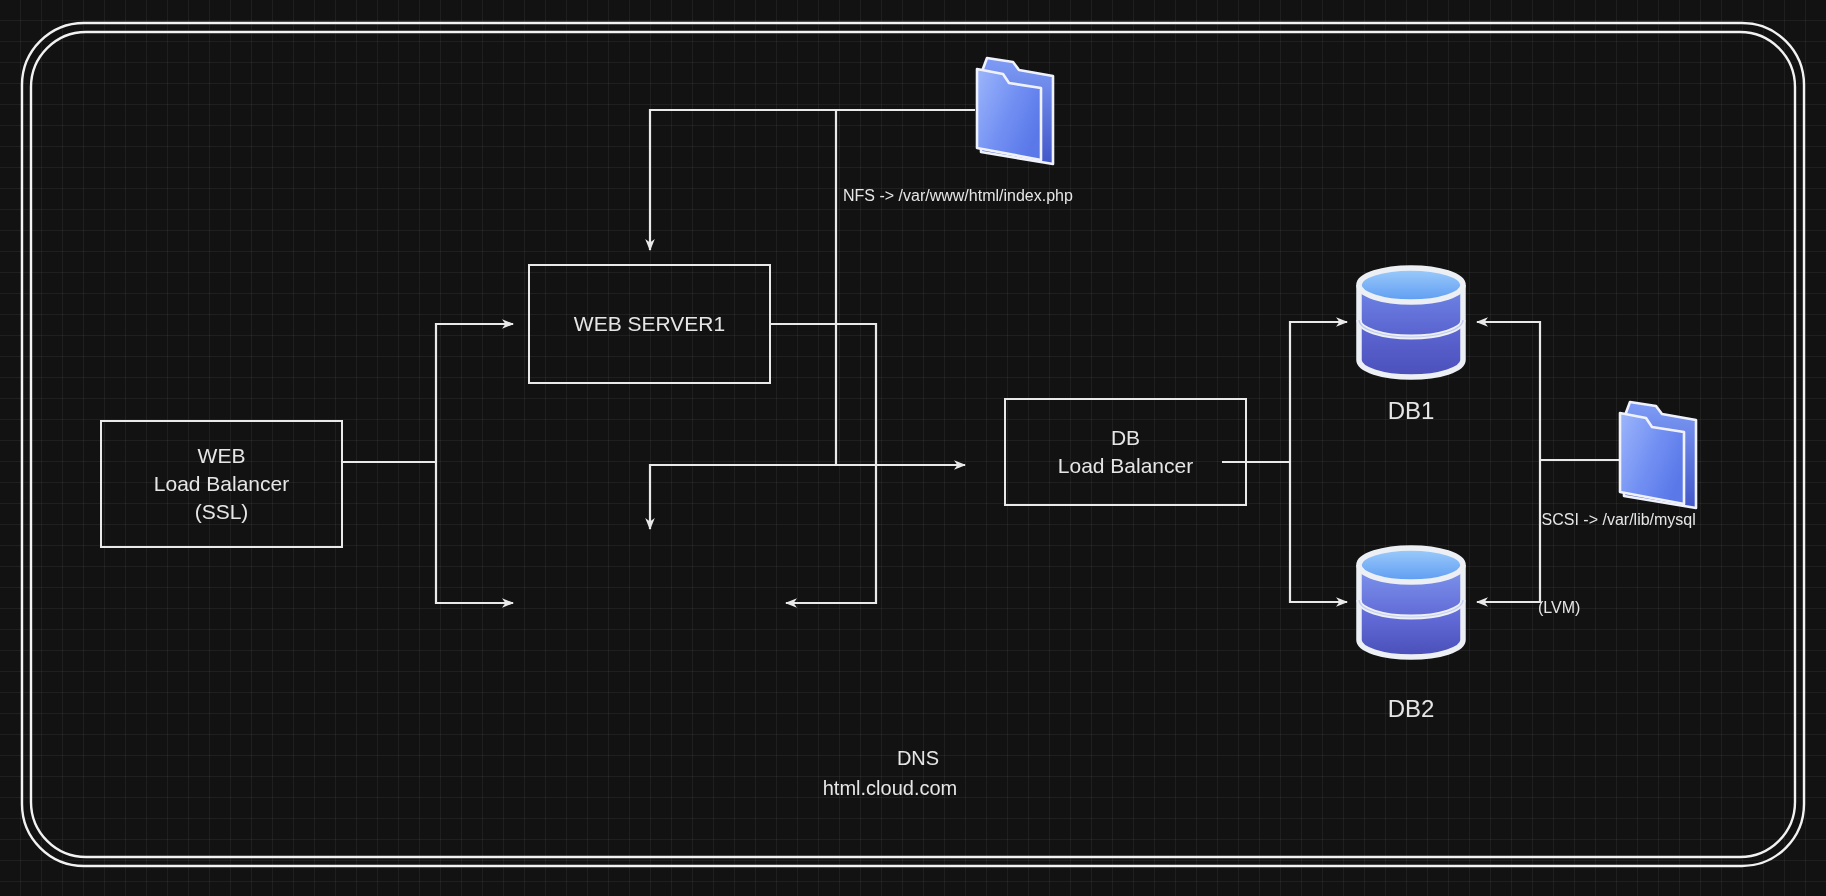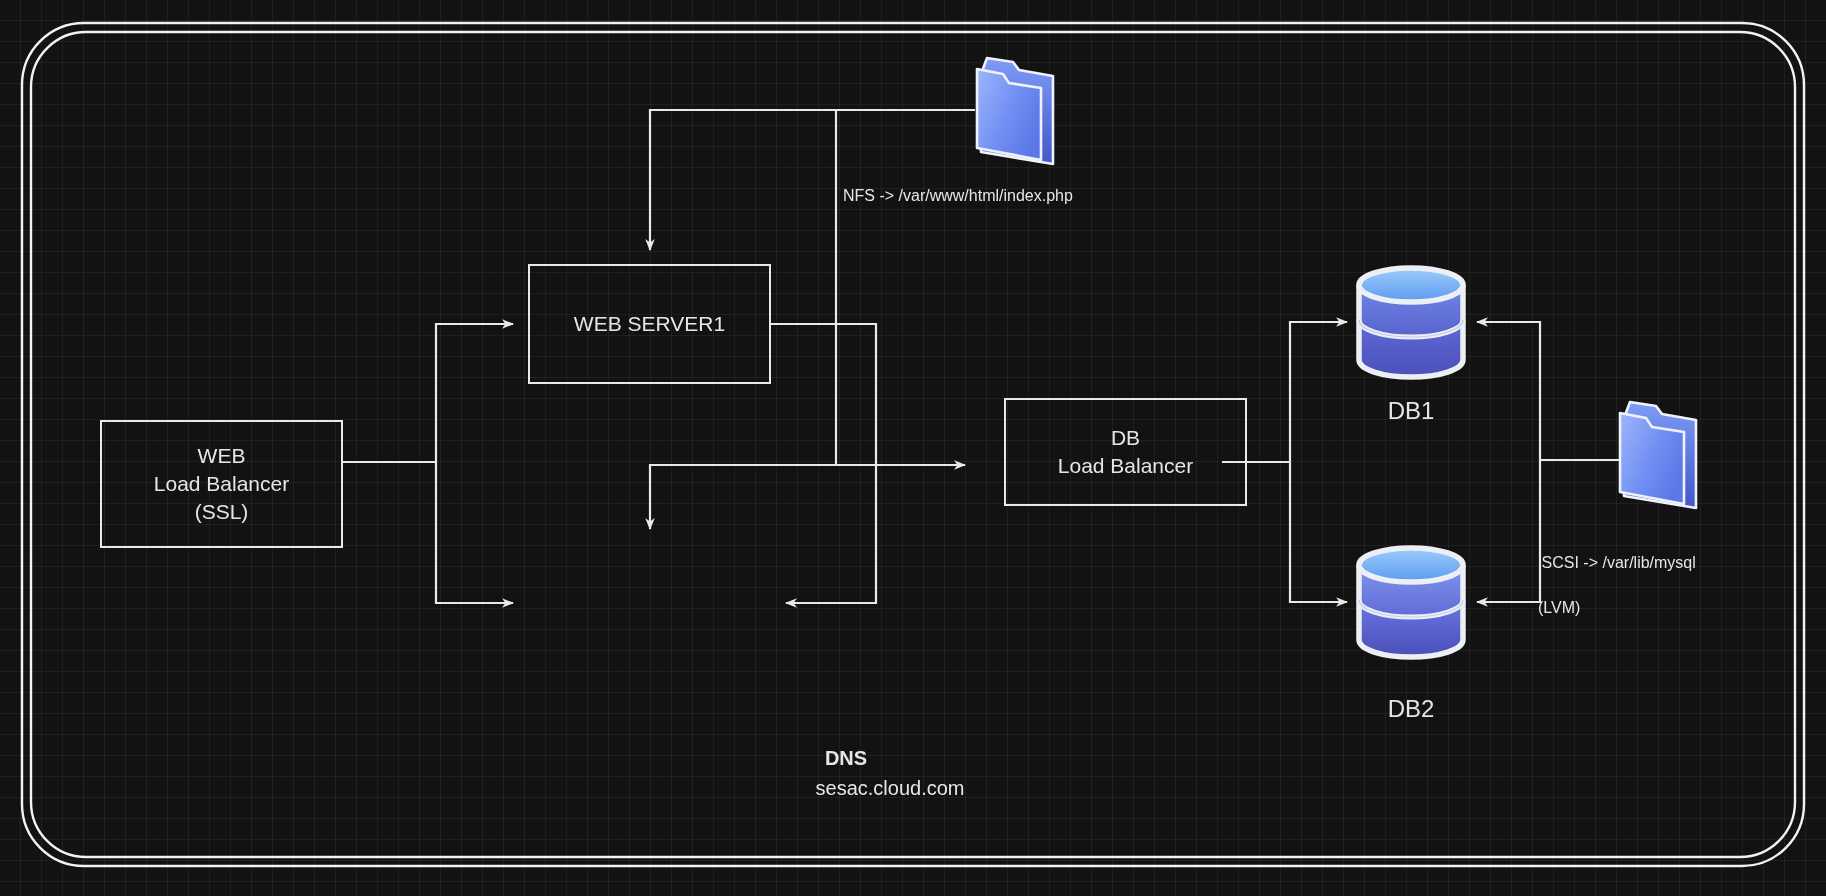--- a/index.html
+++ b/index.html
@@ -132,25 +132,25 @@
   </div>
 
 
   <div class="node-box" style="left:980px;top:398px;width:243px;height:108px;margin-left:24px;">
     <span>DB
 Load Balancer</span>
   </div>
 
   <div class="lbl free-lbl" style="left:843px;top:185px;">NFS -&gt; /var/www/html/index.php</div>
 
-  <div class="lbl free-lbl" style="left:1538px;top:552px;">iSCSI -&gt; /var/lib/mysql</div>
+  <div class="lbl free-lbl" style="left:1538px;top:509px;">iSCSI -&gt; /var/lib/mysql</div>
 
   <div class="lbl free-lbl" style="left:1538px;top:557px;margin-top:40px;">(LVM)</div>
 
   <div class="lbl db-lbl" style="left:1351px;top:395px;">DB1</div>
 
   <div class="lbl db-lbl" style="left:1351px;top:693px;">DB2</div>
 
-  <div class="lbl center-lbl" style="left:756px;top:745px;width:180px;font-weight:bold;">DNS</div>
+  <div class="lbl center-lbl" style="left:828px;top:745px;width:180px;">DNS</div>
 
-  <div class="lbl center-lbl" style="left:800px;top:775px;width:180px;">sesac.cloud.com</div>
+  <div class="lbl center-lbl" style="left:800px;top:775px;width:180px;">html.cloud.com</div>
 
 </div>
 
 </body></html>

